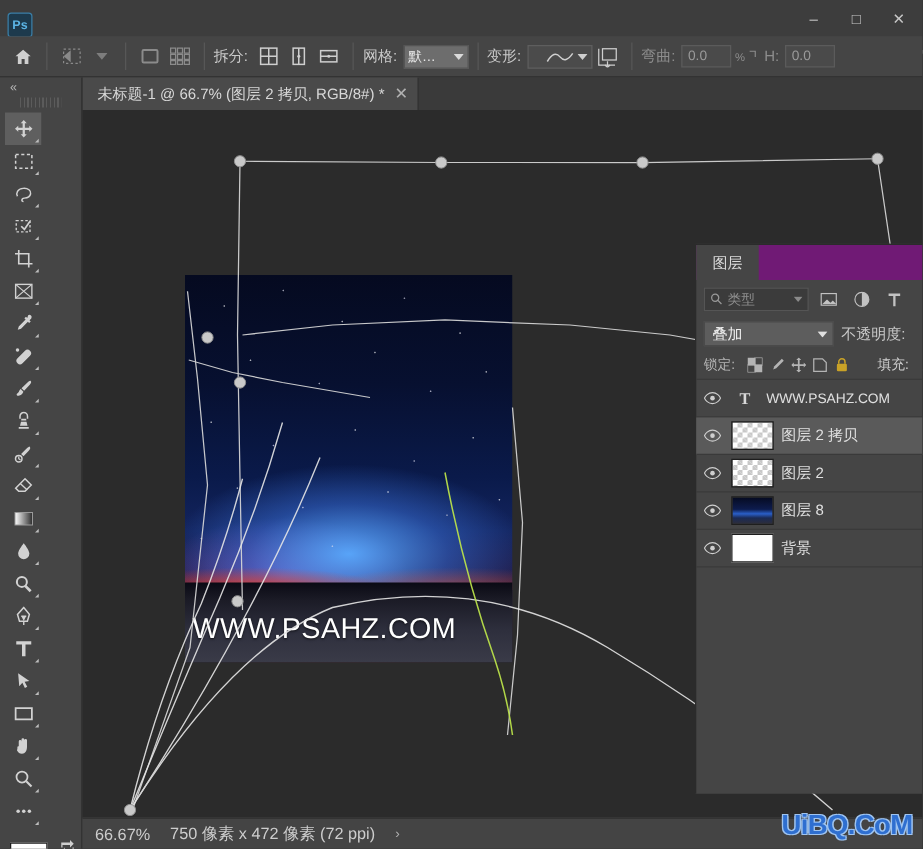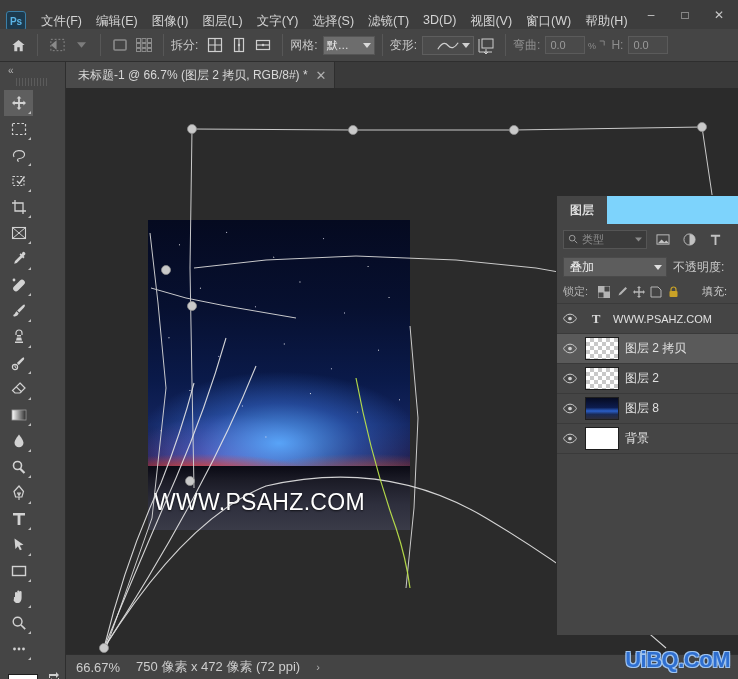--- a/index.html
+++ b/index.html
@@ -9,21 +9,21 @@
     font-family: "Liberation Sans", "DejaVu Sans", sans-serif;
     overflow: hidden;
     -webkit-font-smoothing: antialiased;
   }
   #app { position: relative; width: 738px; height: 679px; background: #3f3f3f; }
 
   
   #titlebar {
     position: absolute; left: 0; top: 0; width: 738px; height: 43px;
     background: #3d3d3d; display: flex; align-items: center;
-    border-bottom: 1px solid #a3a3a3;
+    border-bottom: 3px solid #a3a3a3;
   }
   #ps-logo {
     width: 20px; height: 20px; margin-left: 6px; margin-right: 8px;
     background: #1d3a4d; border: 1px solid #3a7fa8; border-radius: 3px;
     color: #5bb4e5; font-size: 10px; font-weight: bold;
     display: flex; align-items: center; justify-content: center;
     font-family: "Liberation Sans", sans-serif;
   }
   .menu-item {
     color: #d4d4d4; font-size: 12.5px; padding: 4px 7px; cursor: default;
@@ -173,21 +173,21 @@
   }
   .status-text { color: #cdcdcd; font-size: 13px; }
   #status-arrow { color: #b0b0b0; font-size: 11px; }
 
   
   #layerspanel {
     position: absolute; left: 556px; top: 195px; width: 182px; height: 440px;
     background: #454545; border-left: 1px solid #2b2b2b;
     border-top: 1px solid #2b2b2b;
   }
-  #lp-tabs { height: 28px; background: #7dd3fc; display: flex; align-items: flex-start; font-weight: bold; }
+  #lp-tabs { height: 28px; background: #701a75; display: flex; align-items: flex-start; }
   #lp-tab {
     height: 28px; background: #454545; color: #dcdcdc; font-size: 12px;
     display: flex; align-items: center; padding: 0 13px;
   }
   #lp-filter {
     height: 30px; display: flex; align-items: center; padding: 0 6px; gap: 6px;
   }
   #filterbox {
     width: 84px; height: 19px; background: #3b3b3b; border: 1px solid #555;
     display: flex; align-items: center; gap: 4px; padding: 0 4px;
@@ -247,33 +247,20 @@
   }
   .ico { display: block; }
 </style>
 </head>
 <body>
 
 <div id="app">
 
   <div id="titlebar">
     <div id="ps-logo">Ps</div>
-    <div id="menus" style="display:flex;">
-        <div class="menu-item">文件(F)</div>
-        <div class="menu-item">编辑(E)</div>
-        <div class="menu-item">图像(I)</div>
-        <div class="menu-item">图层(L)</div>
-        <div class="menu-item">文字(Y)</div>
-        <div class="menu-item">选择(S)</div>
-        <div class="menu-item">滤镜(T)</div>
-        <div class="menu-item">3D(D)</div>
-        <div class="menu-item">视图(V)</div>
-        <div class="menu-item">窗口(W)</div>
-        <div class="menu-item">帮助(H)</div>
-      </div>
     <div id="wincontrols">
       <div class="wbtn">–</div>
       <div class="wbtn">□</div>
       <div class="wbtn close">✕</div>
     </div>
   </div>
 
   <div id="optionsbar">
     <div class="ob-icon">
       <svg class="ico" width="15" height="15" viewBox="0 0 16 16">

